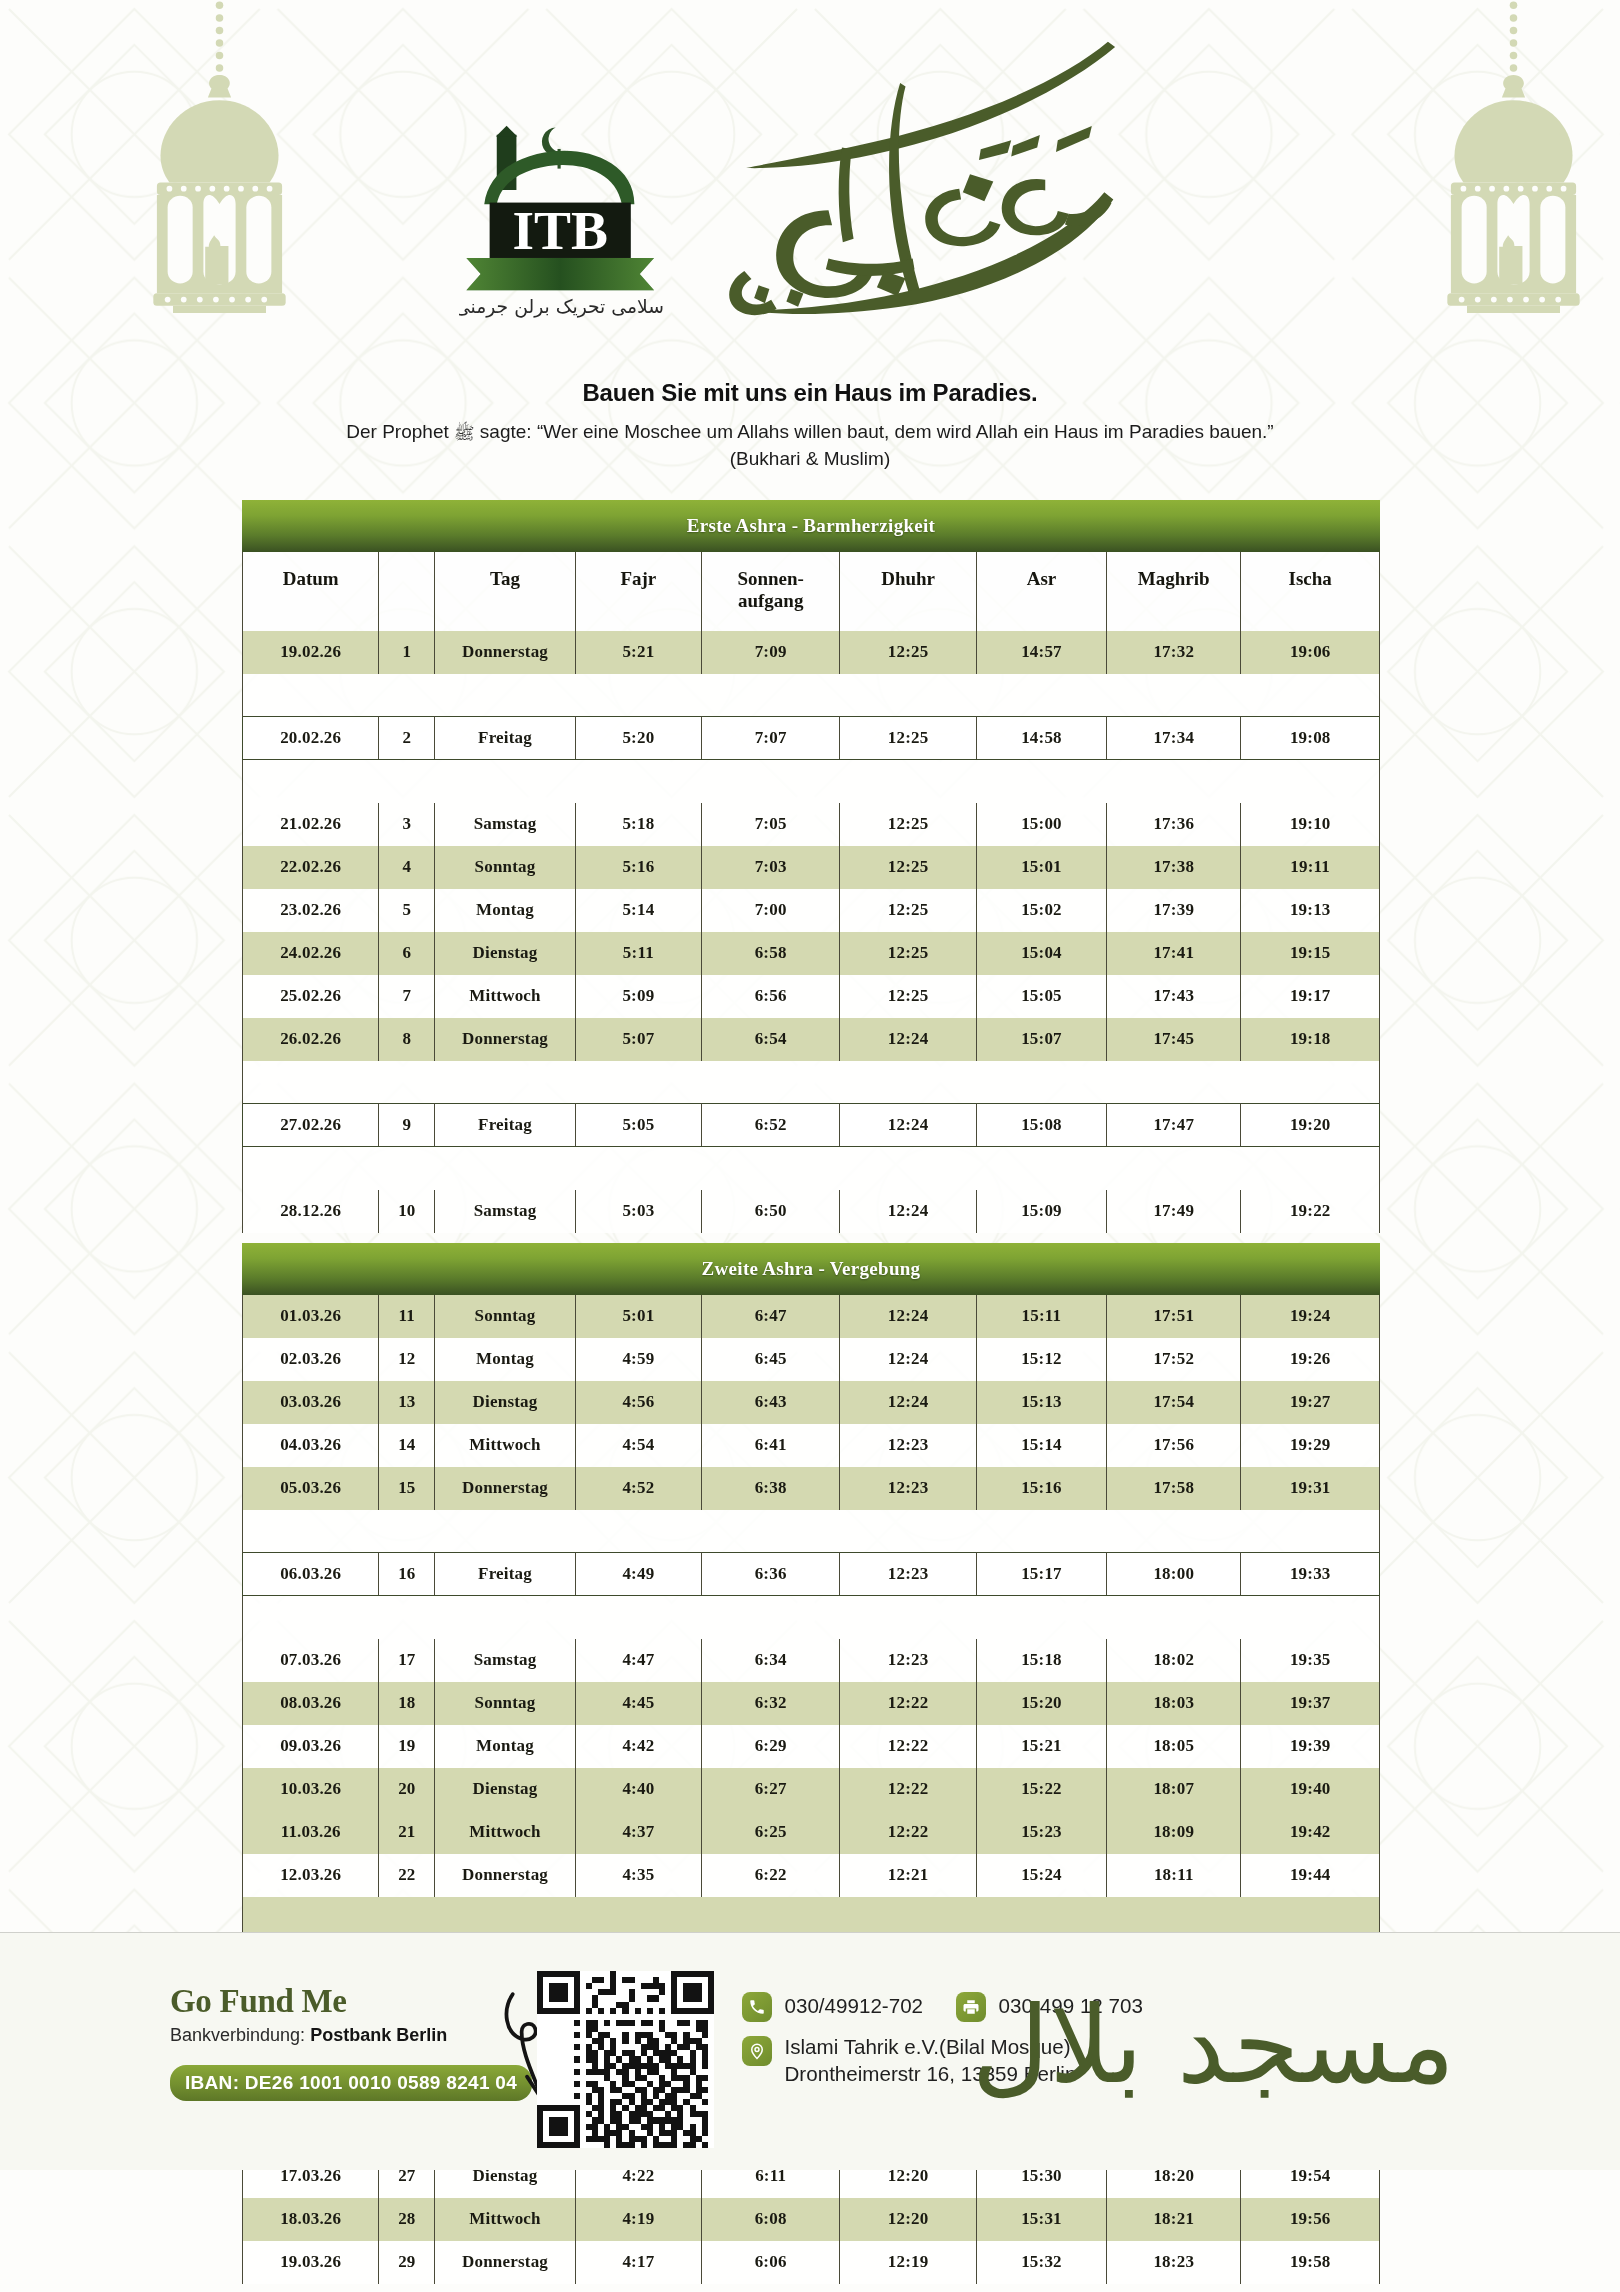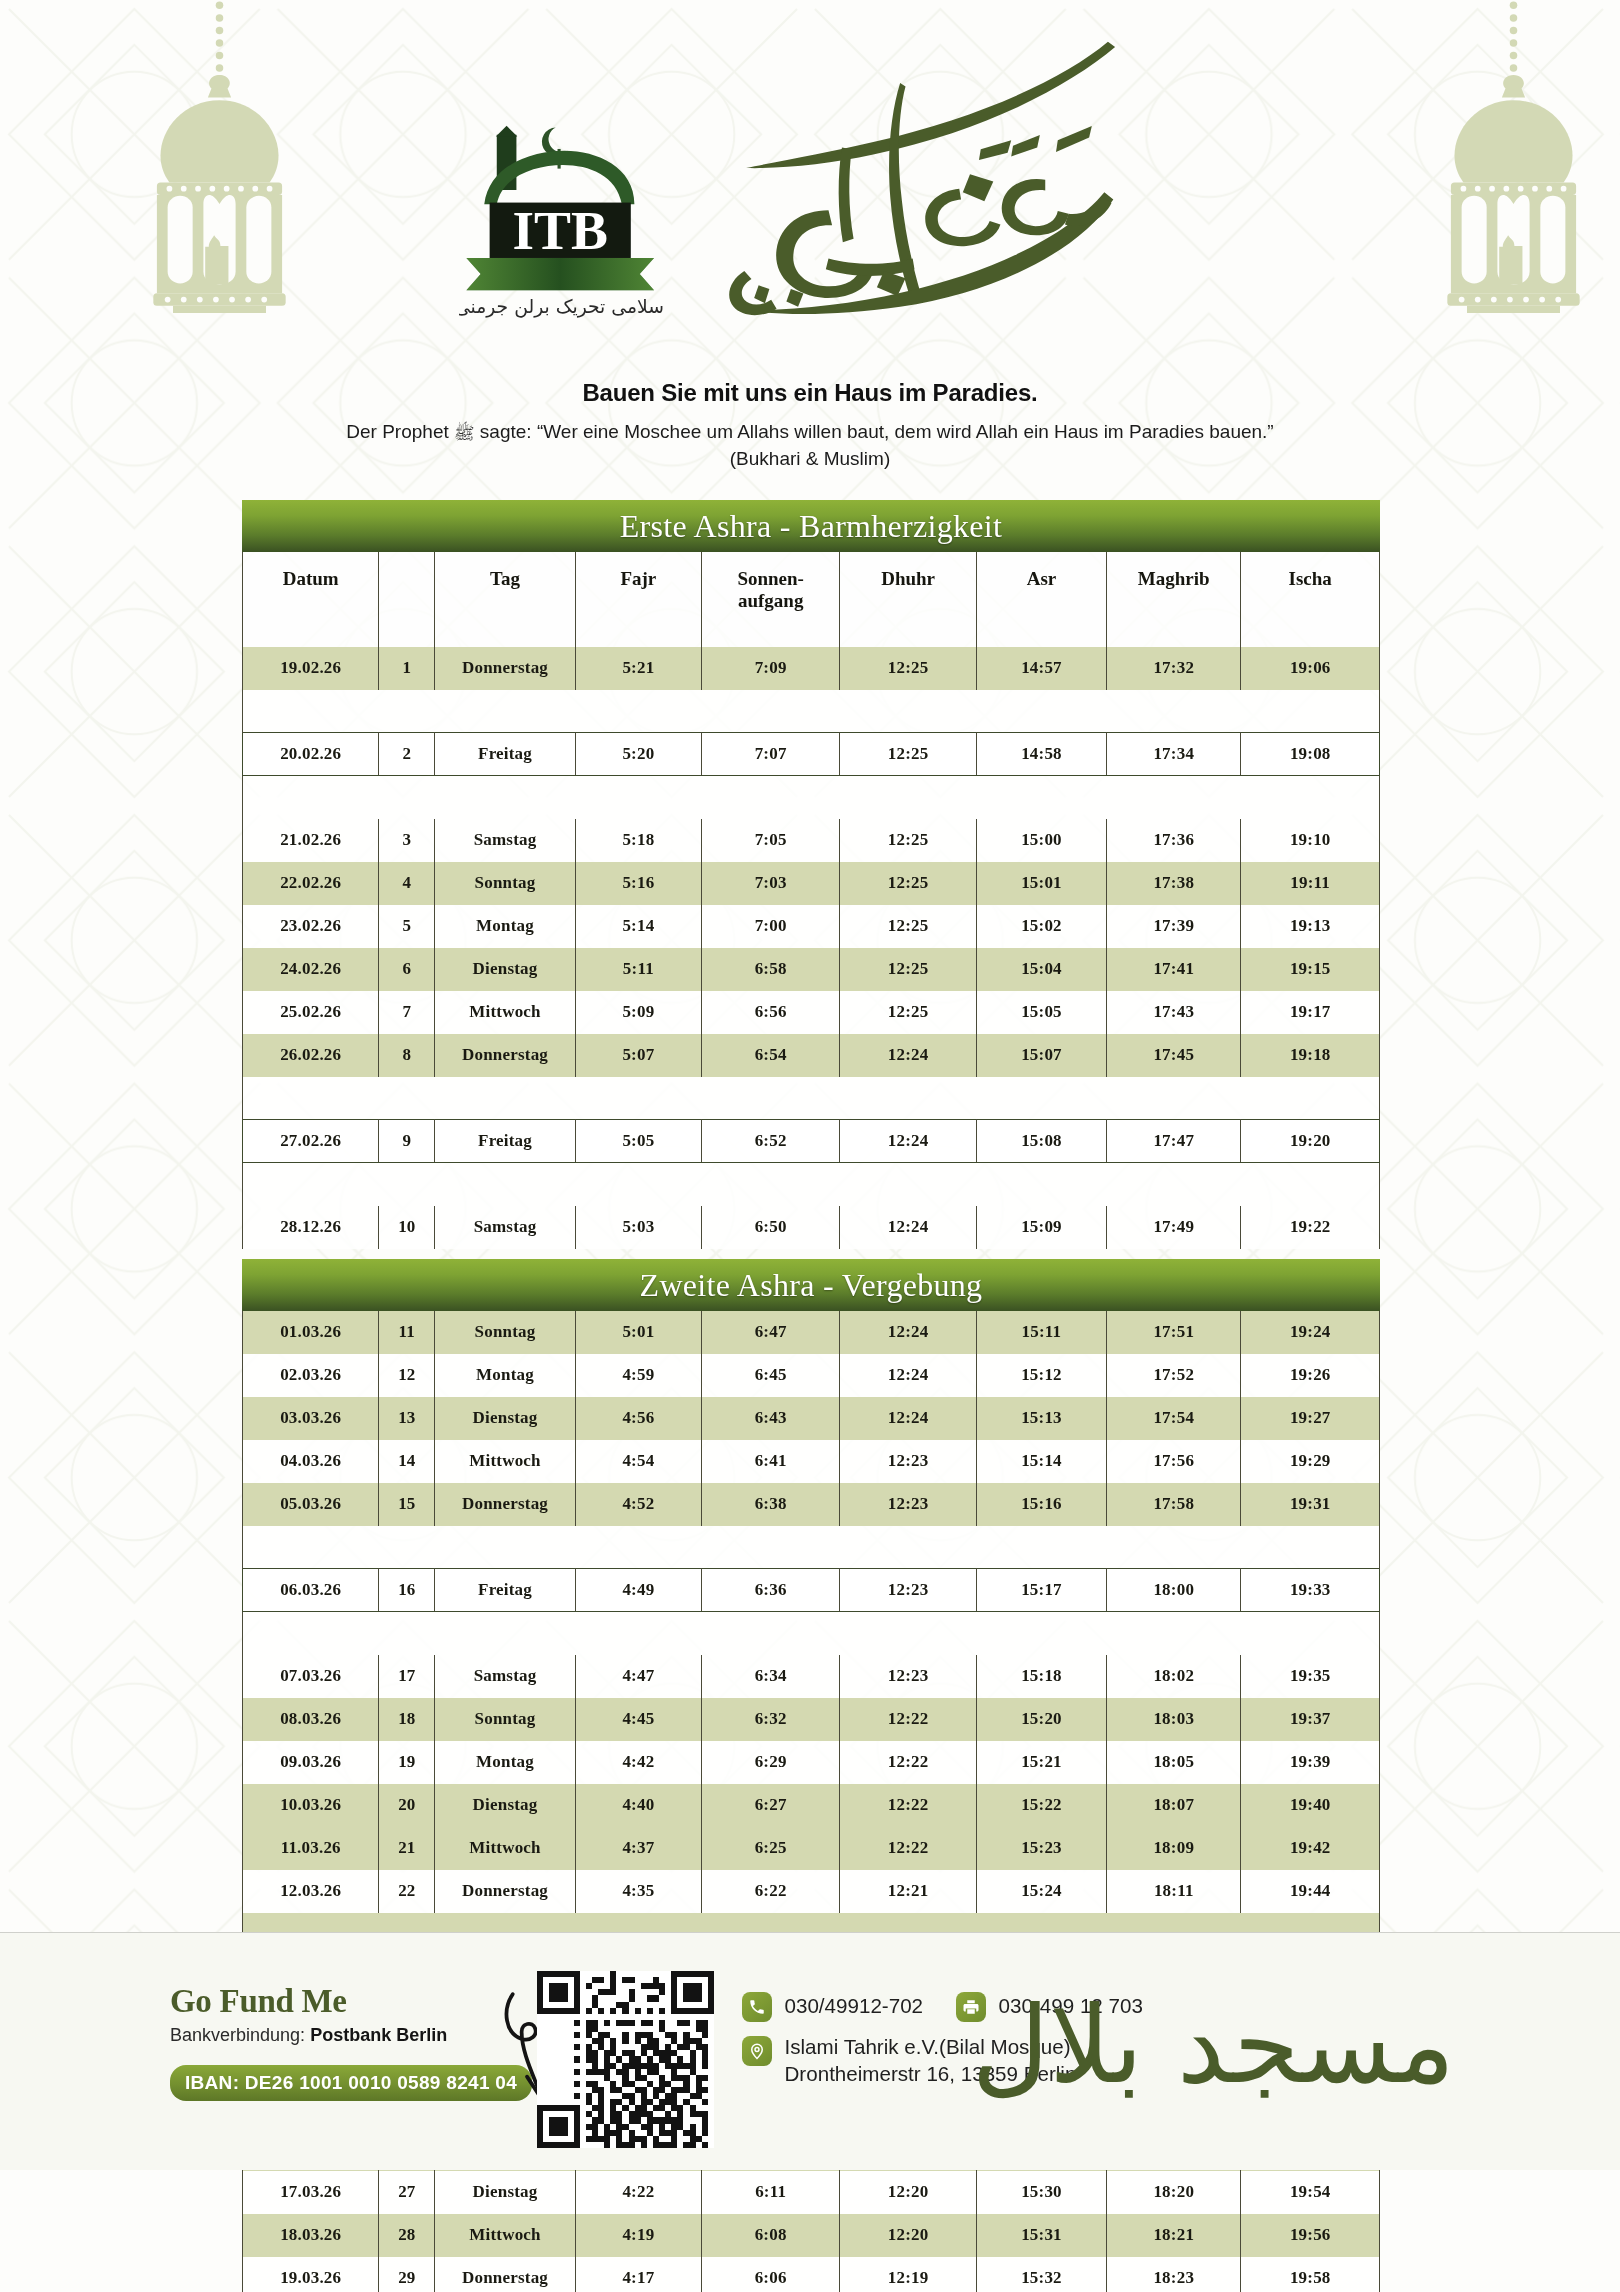--- a/index.html
+++ b/index.html
@@ -95,45 +95,46 @@
     top: 500px;
     width: 1138px;
   }
 
   .section-head {
     width: 100%;
     height: 52px;
     background: linear-gradient(to bottom, #8fb238 0%, #7ea333 30%, #5b7c2b 68%, #3a5122 100%);
     color: #ffffff;
     font-family: "Liberation Serif", serif;
-    font-size: 32px;
+    font-size: 19px;
     text-align: center;
     line-height: 52px;
     white-space: nowrap;
     letter-spacing: 0.3px;
     text-shadow: 0 0.9px 1.8px rgba(0,0,0,.35);
+    font-weight: bold;
   }
   .section-head.s2 { margin-top: 10px; }
 
   table.prayer {
     width: 100%;
     border-collapse: collapse;
     table-layout: fixed;
     background: rgba(255,255,255,.55);
   }
   table.prayer td, table.prayer th {
     border-left: 1.4px solid #4a4a38;
     border-right: 1.4px solid #4a4a38;
   }
 
   thead th {
     font-size: 19px;
     font-weight: bold;
     color: #16160f;
-    padding: 16px 0 34px 0;
+    padding: 16px 0 18px 0;
     text-align: center;
     vertical-align: top;
     background: rgba(255,255,255,.45);
     border-bottom: none;
     font-family: "Liberation Serif", serif;
   }
   thead th .stack { display:block; line-height: 1.18; }
 
   tbody tr { height: 43px; }
   tbody td {

